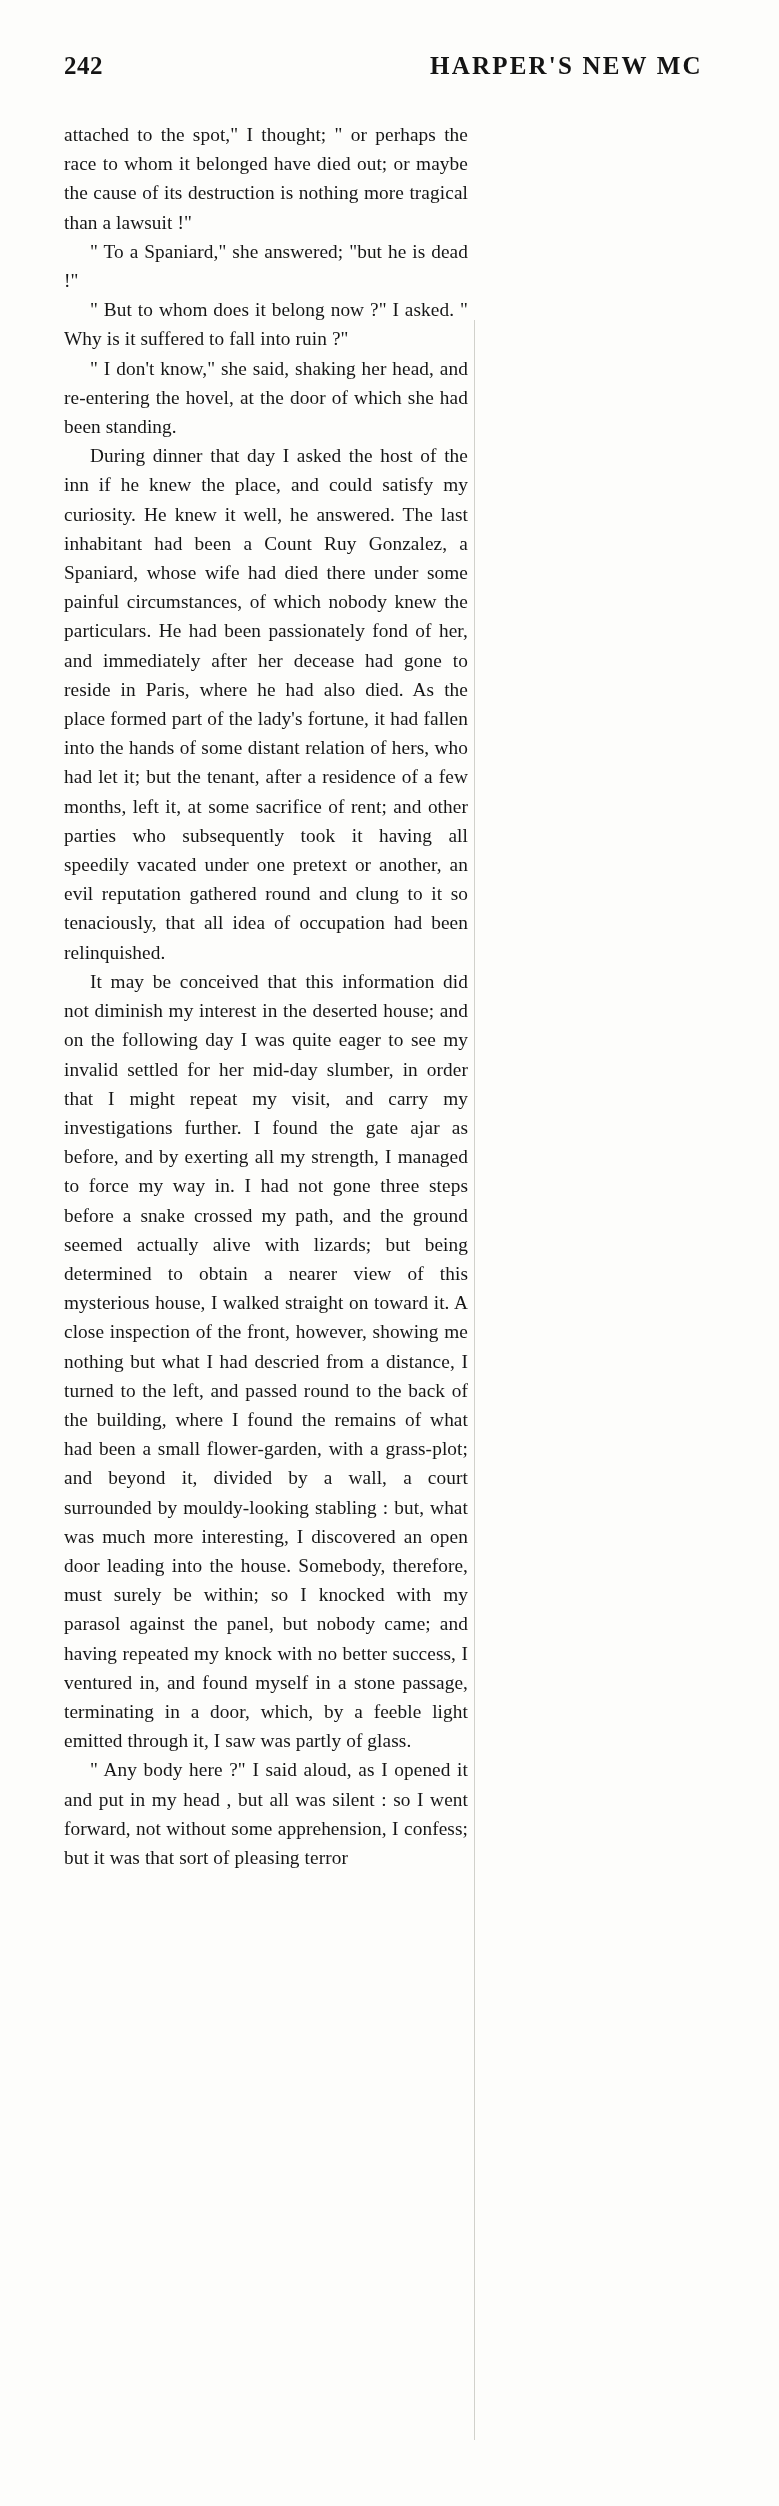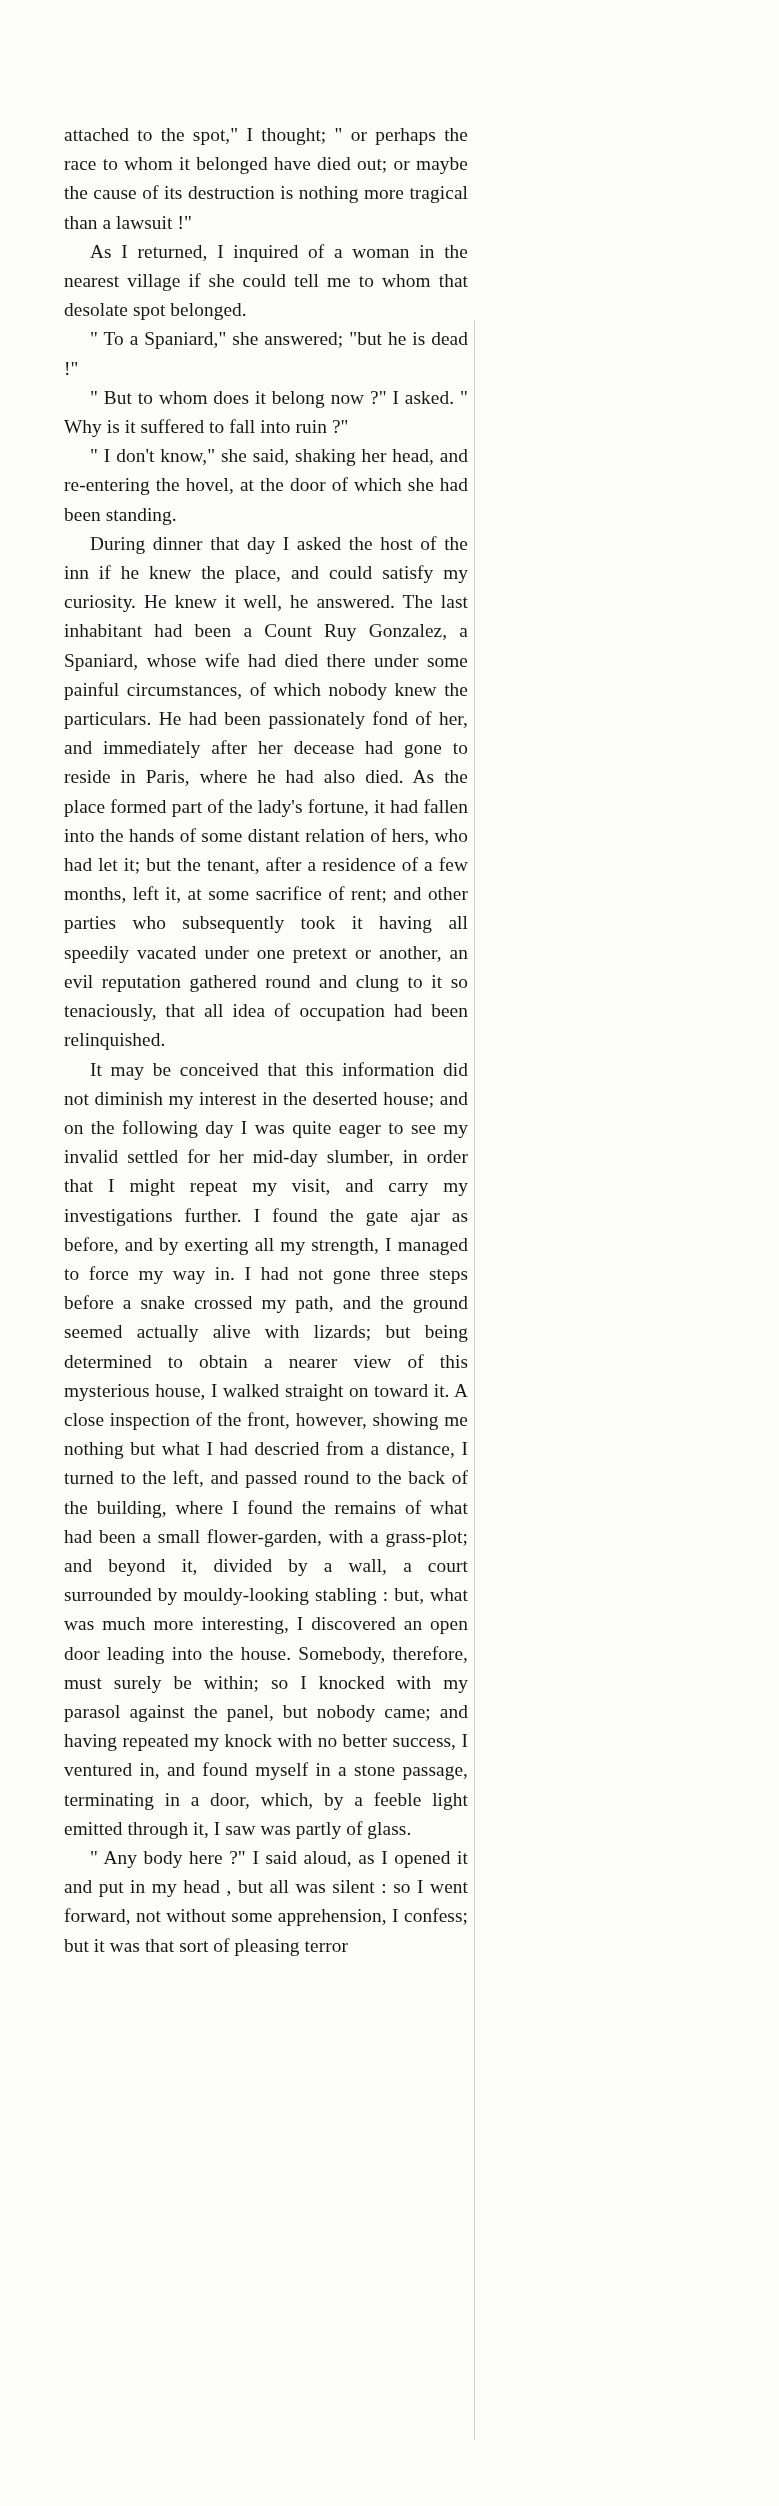--- a/index.html
+++ b/index.html
@@ -80,26 +80,29 @@
     height: 2120px;
     background: #c9c9c2;
     opacity: 0.85;
   }
 </style>
 </head>
 <body>
 
 <div class="page">
 
+  <div class="header">
+    <div class="folio">242</div>
+    <div class="running-head">HARPER'S NEW MC</div>
+  </div>
 
   <div class="scan-rule"></div>
 
   <div class="column">
     <p class="noindent">attached to the spot," I thought; " or perhaps the race to whom it belonged have died out; or maybe the cause of its destruction is nothing more tragical than a lawsuit !"</p>
-    <p>As I returned, I inquired of a woman in the nearest village if she could tell me to whom that desolate spot belonged.</p>
     <p>" To a Spaniard," she answered; "but he is dead !"</p>
     <p>" But to whom does it belong now ?" I asked. " Why is it suffered to fall into ruin ?"</p>
     <p>" I don't know," she said, shaking her head, and re-entering the hovel, at the door of which she had been standing.</p>
     <p>During dinner that day I asked the host of the inn if he knew the place, and could satisfy my curiosity.   He knew it well, he answered. The last inhabitant had been a Count Ruy Gonzalez, a Spaniard, whose wife had died there under some painful circumstances, of which nobody knew the particulars.   He had been passionately fond of her, and immediately after her decease had gone to reside in Paris, where he had also died.   As the place formed part of the lady's fortune, it had fallen into the hands of some distant relation of hers, who had let it; but the tenant, after a residence of a few months, left it, at some sacrifice of rent; and other parties who subsequently took it having all speedily vacated under one pretext or another, an evil reputation gathered round and clung to it so tenaciously, that all idea of occupation had been relinquished.</p>
     <p>It may be conceived that this information did not diminish my interest in the deserted house; and on the following day I was quite eager to see my invalid settled for her mid-day slumber, in order that I might repeat my visit, and carry my investigations further.   I found the gate ajar as before, and by exerting all my strength, I managed to force my way in.   I had not gone three steps before a snake crossed my path, and the ground seemed actually alive with lizards; but being determined to obtain a nearer view of this mysterious house, I walked straight on toward it.   A close inspection of the front, however, showing me nothing but what I had descried from a distance, I turned to the left, and passed round to the back of the building, where I found the remains of what had been a small flower-garden, with a grass-plot; and beyond it, divided by a wall, a court surrounded by mouldy-looking stabling : but, what was much more interesting, I discovered an open door leading into the house.   Somebody, therefore, must surely be within; so I knocked with my parasol against the panel, but nobody came; and having repeated my knock with no better success, I ventured in, and found myself in a stone passage, terminating in a door, which, by a feeble light emitted through it, I saw was partly of glass.</p>
     <p>" Any body here ?" I said aloud, as I opened it and put in my head , but all was silent : so I went forward, not without some apprehension, I confess; but it was that sort of pleasing terror</p>
   </div>
 
 </div>
 

